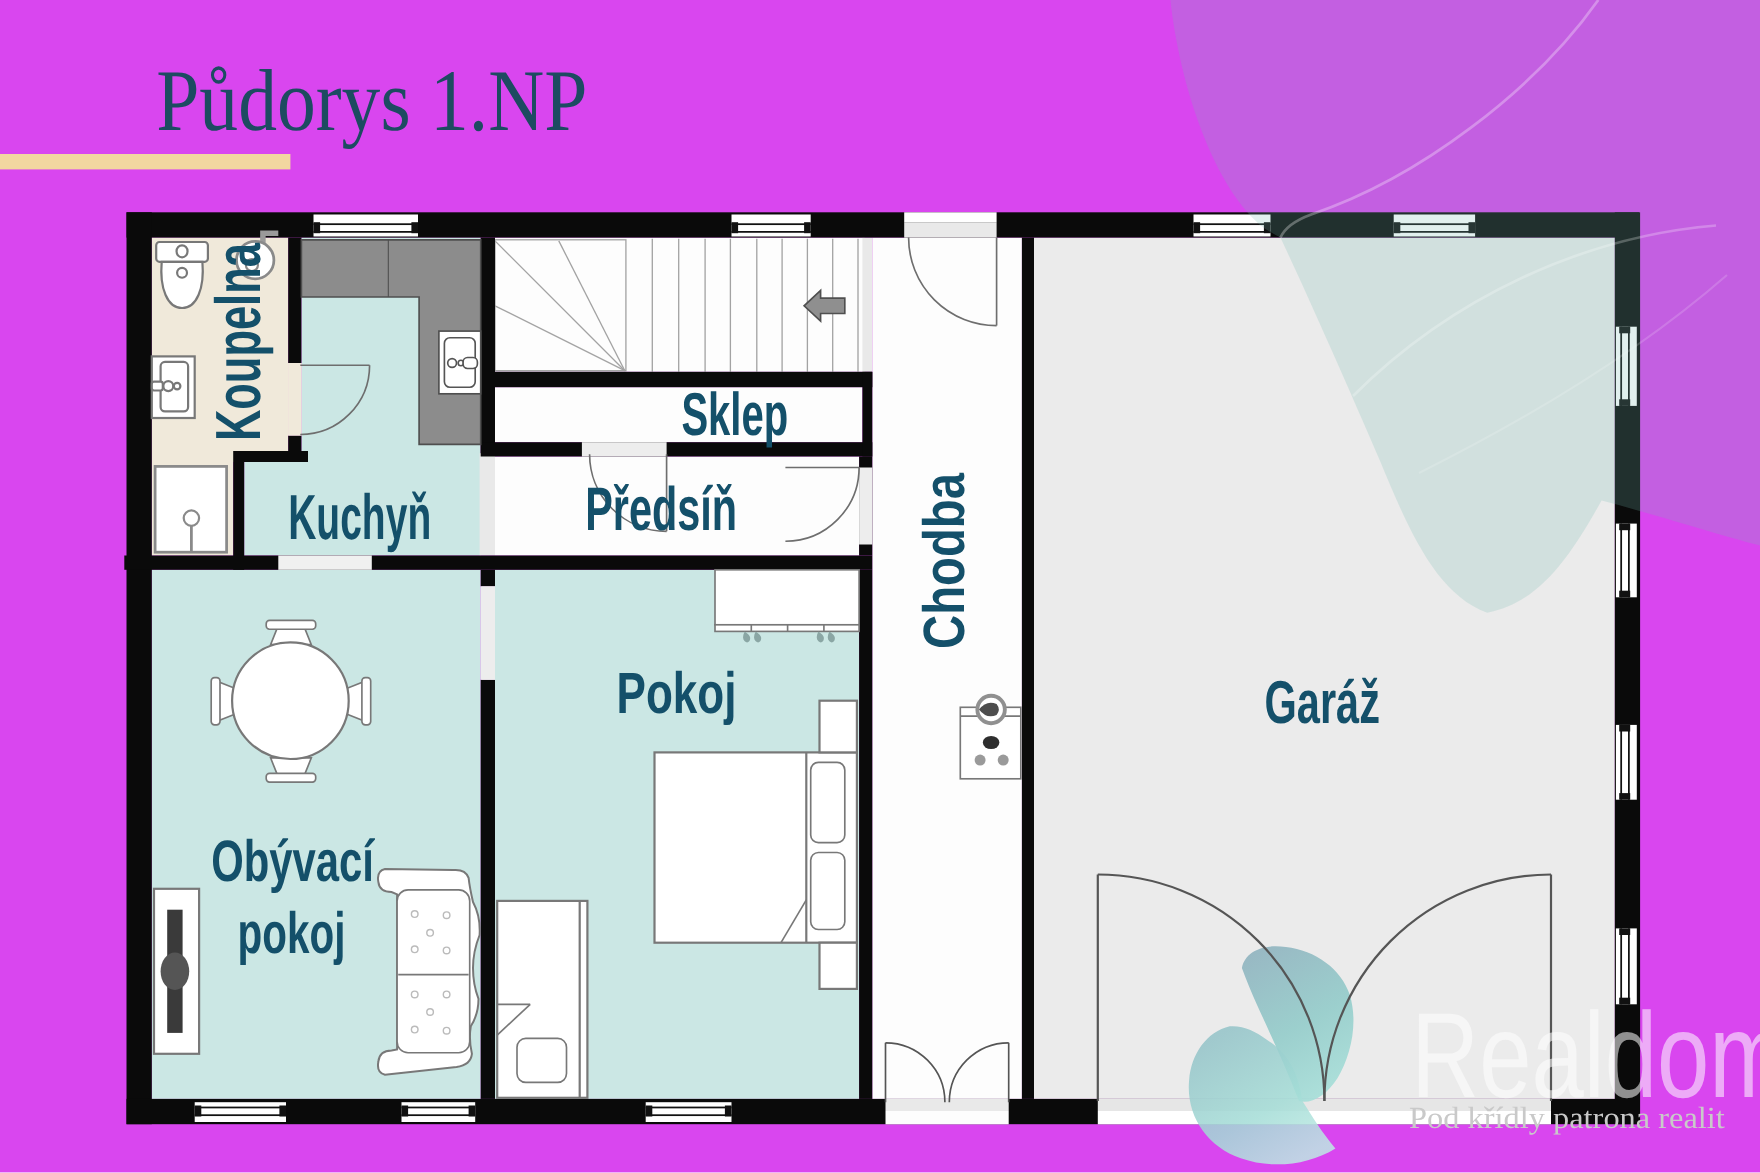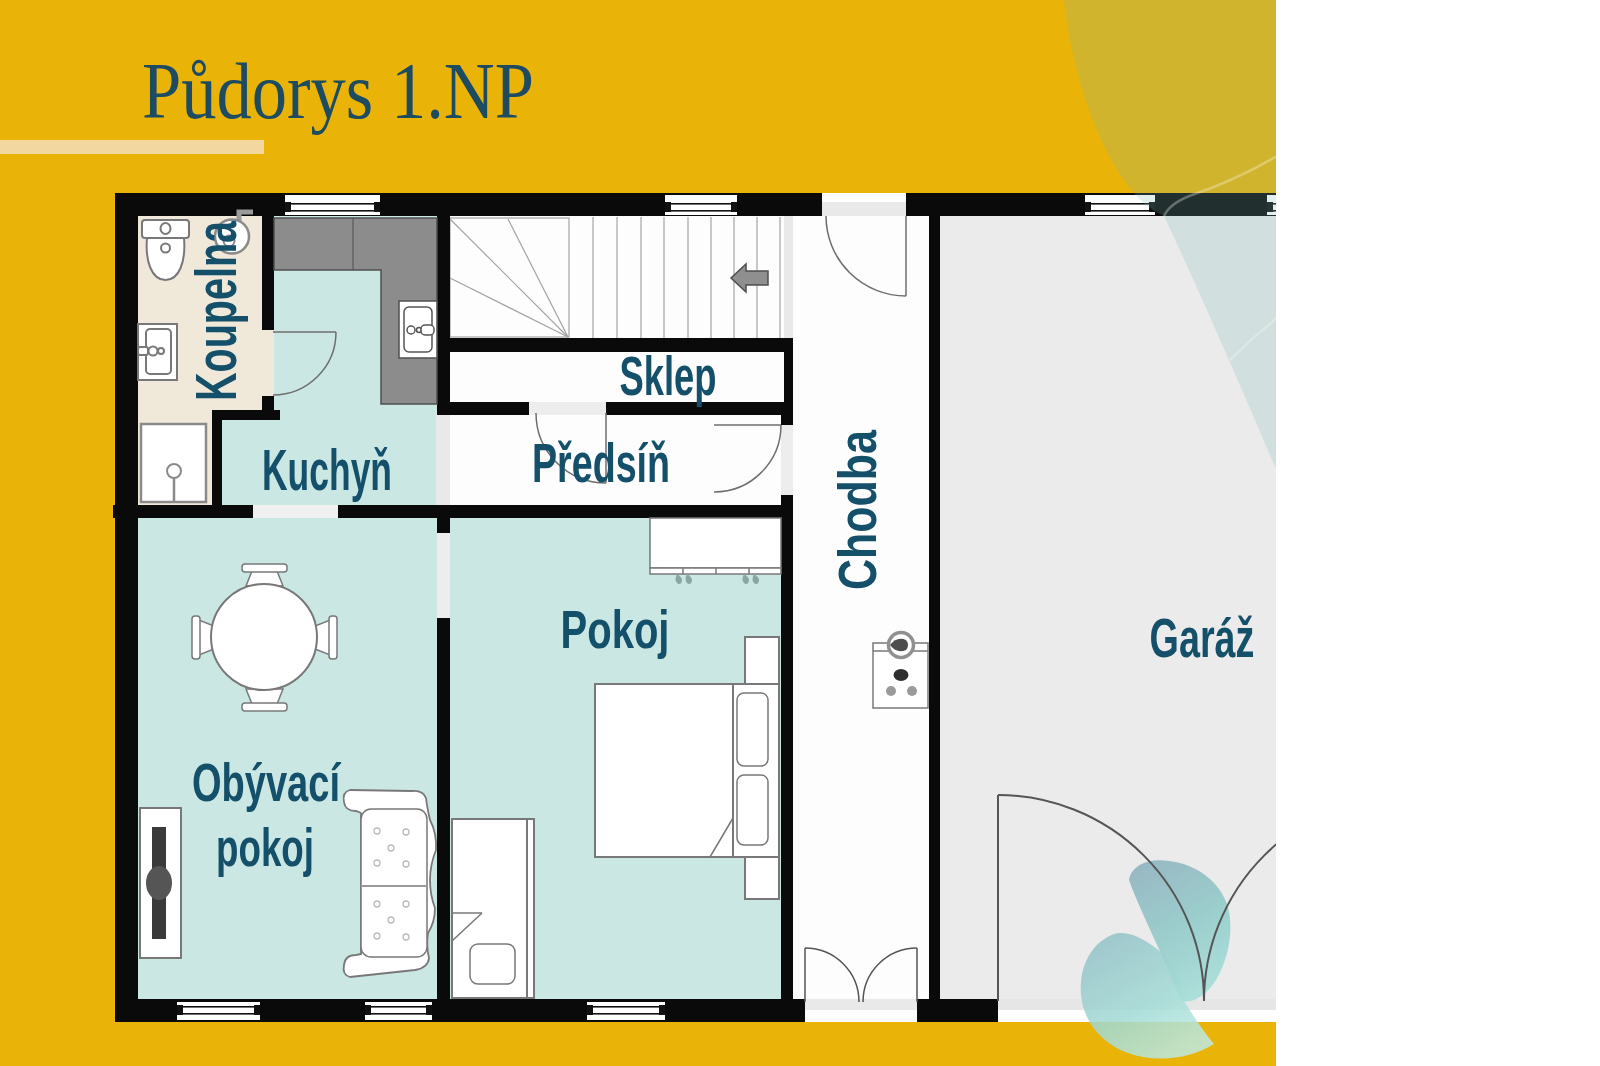--- a/index.html
+++ b/index.html
@@ -1,16 +1,16 @@
 <!DOCTYPE html>
 <html><head>
 <meta charset="utf-8">
 <style>
   html,body{margin:0;padding:0;background:#ffffff;}
-  .page{position:relative;width:1276px;height:1066px;overflow:hidden;background:#eab308;}
+  .page{position:relative;width:1600px;height:1066px;overflow:hidden;background:#d946ef;}
   .lbl{font-family:"Liberation Sans",sans-serif;font-weight:bold;fill:#14506a;}
   .serif{font-family:"Liberation Serif",serif;}
 </style>
 </head>
 <body>
 <div class="page">
 <svg width="1600" height="1066" viewBox="0 0 1600 1066">
 <defs>
   <linearGradient id="petalU" x1="0.2" y1="0" x2="0.6" y2="1">
     <stop offset="0" stop-color="#8fb3bf"></stop>

